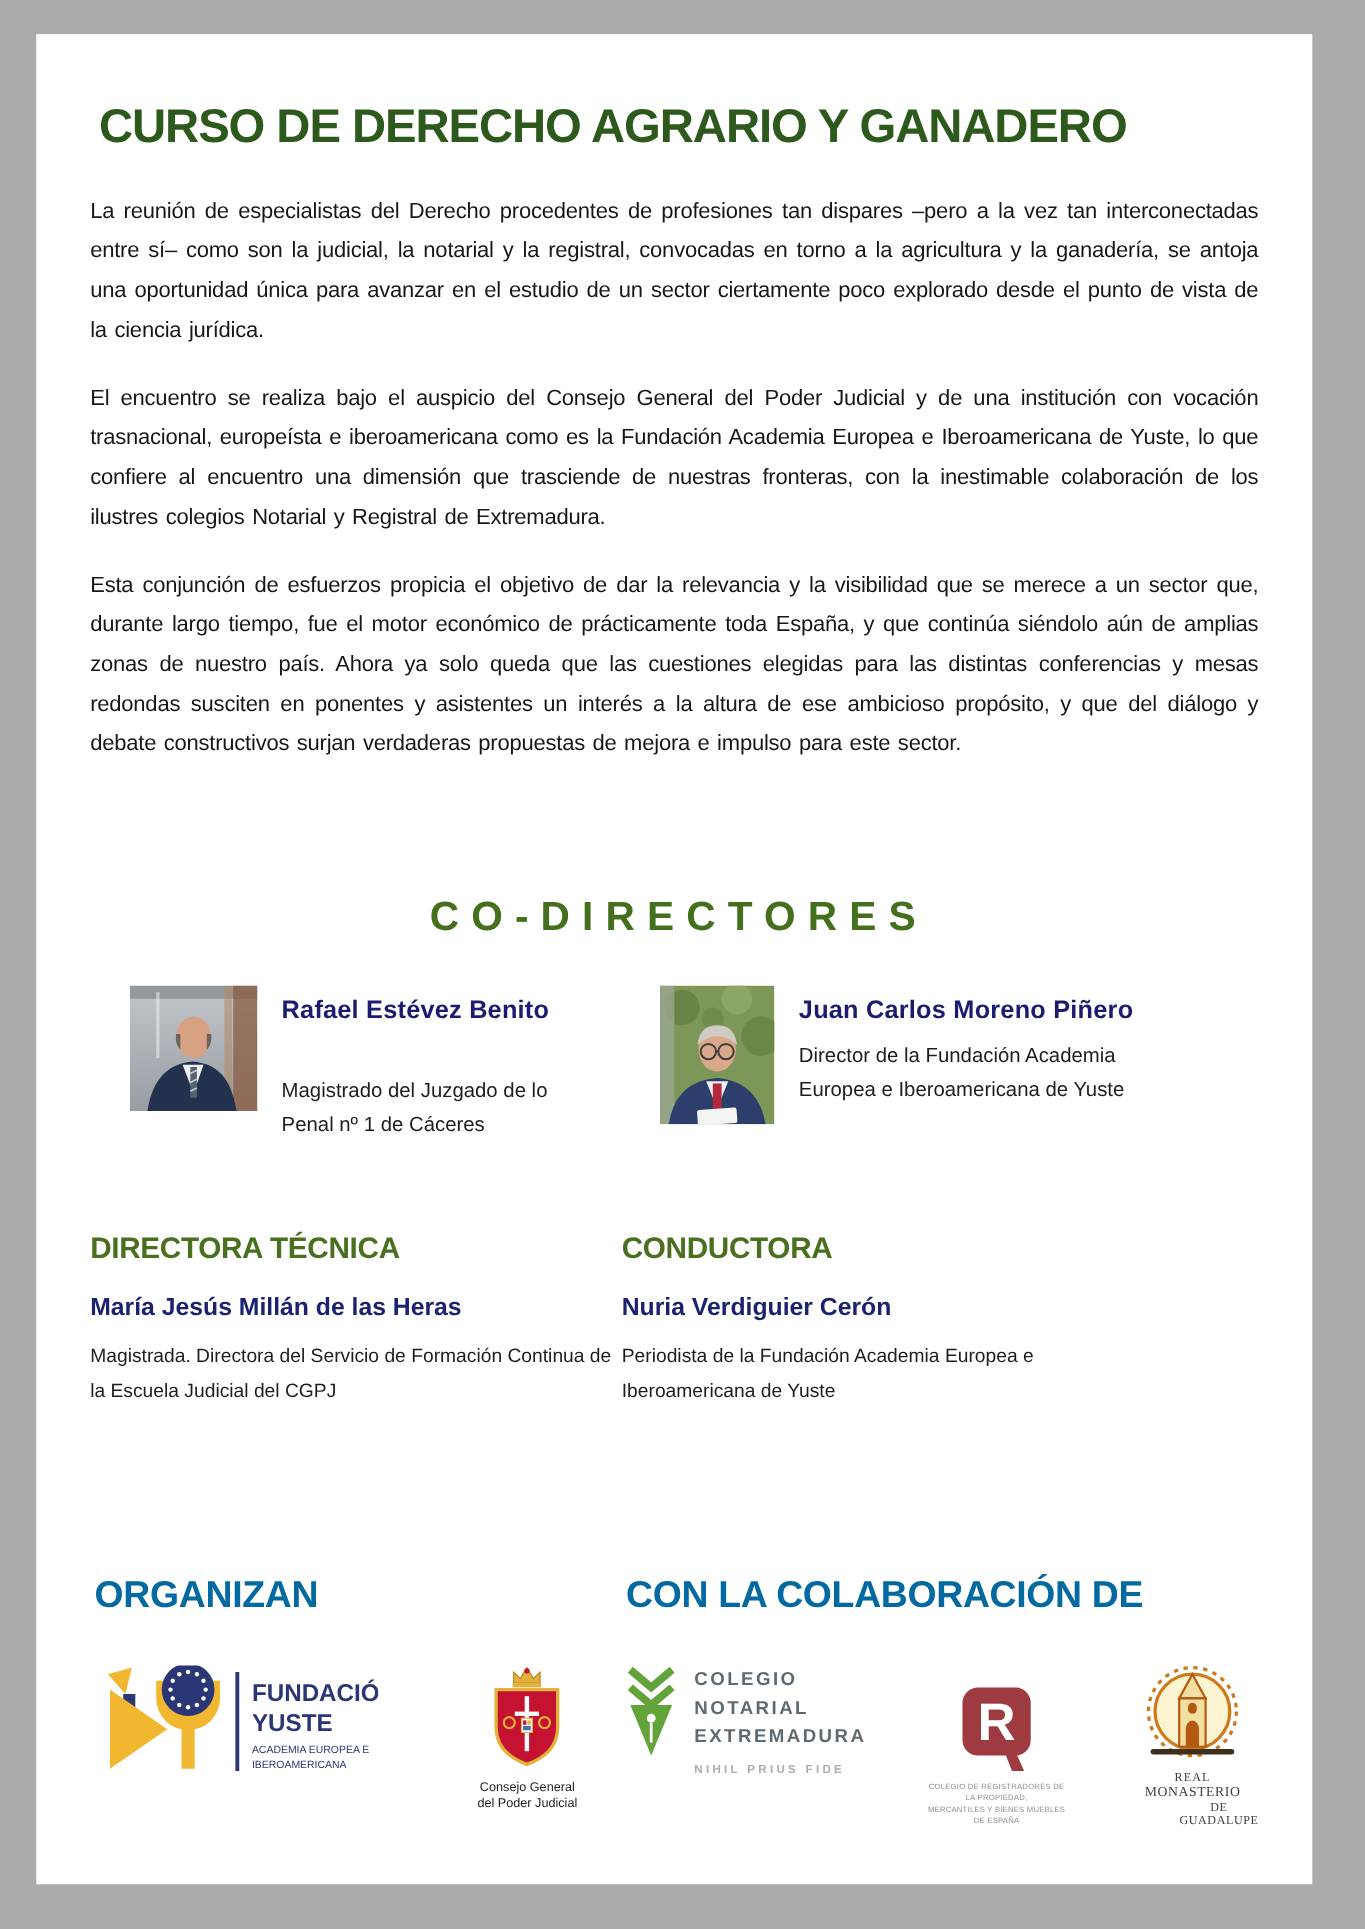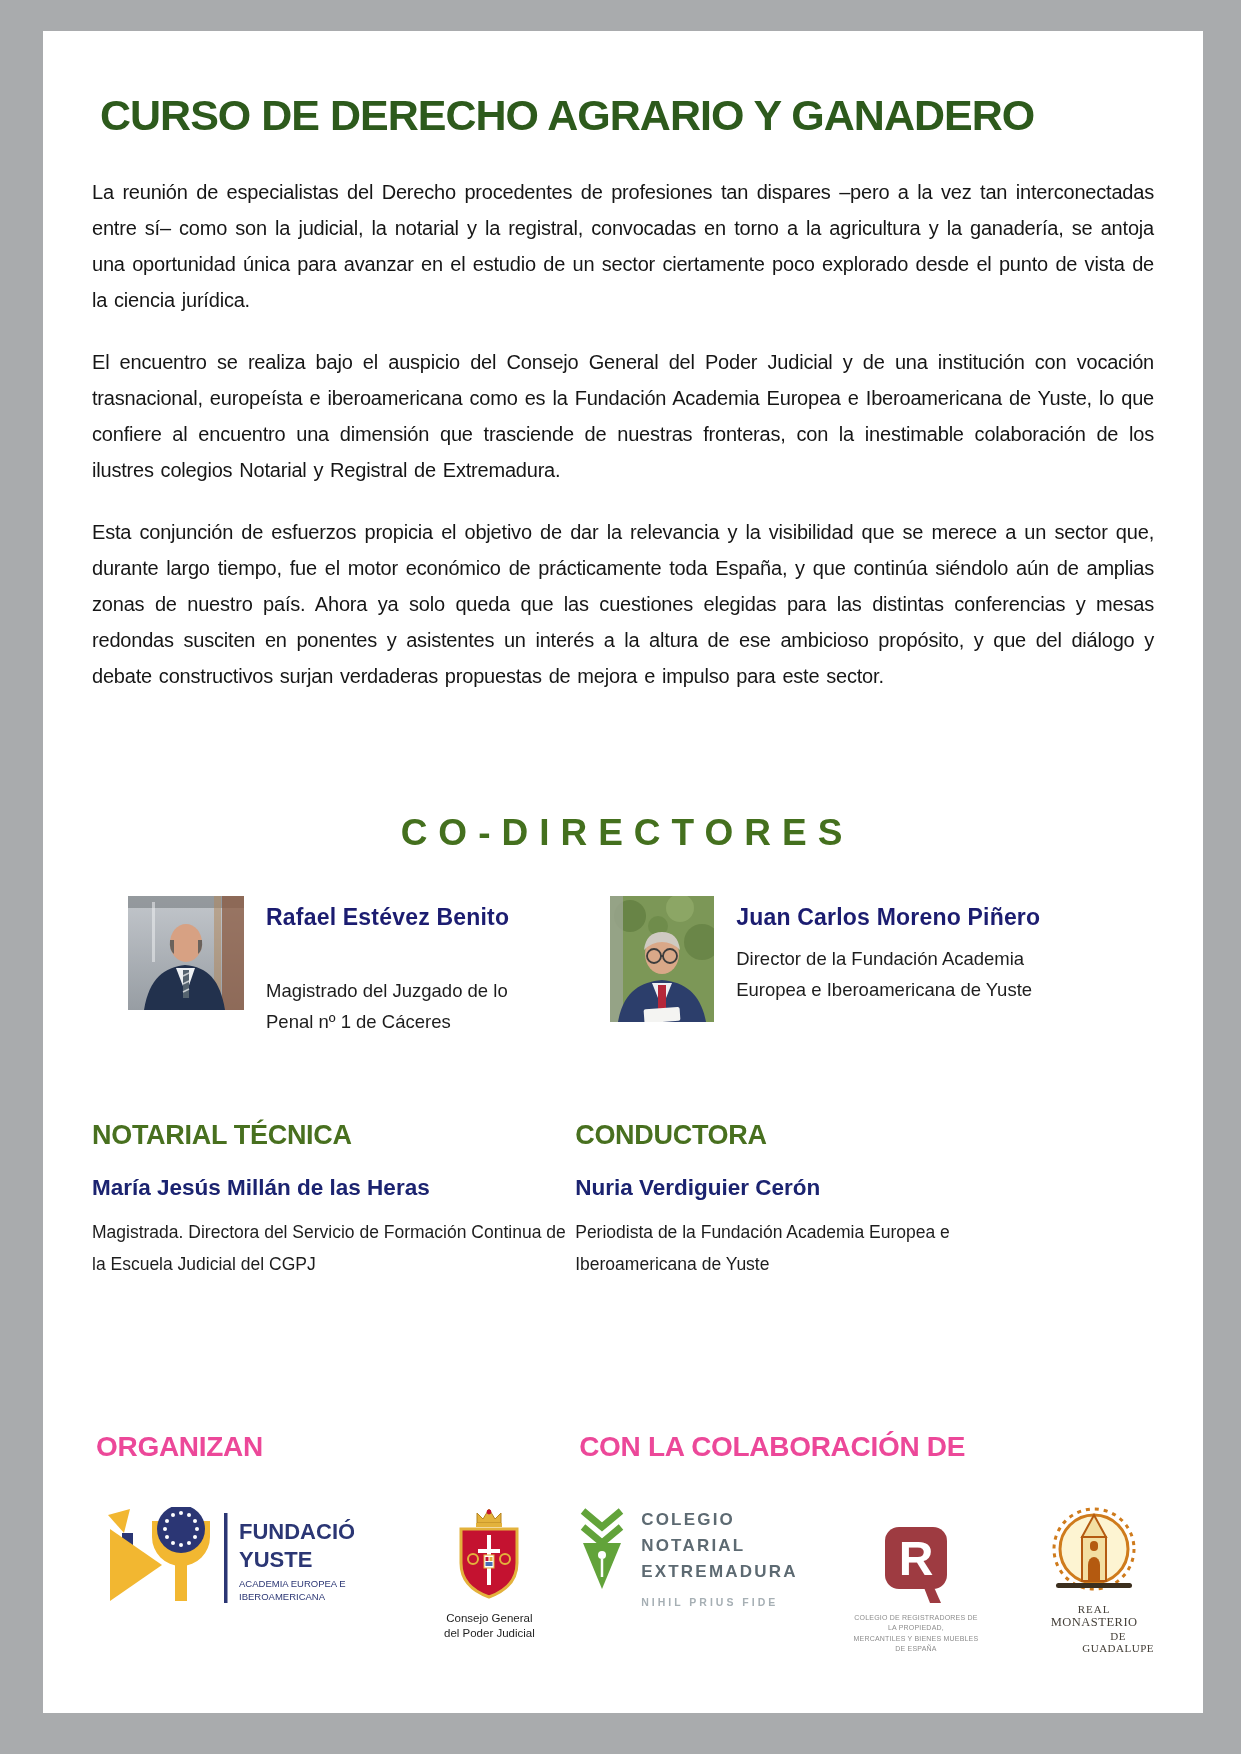--- a/index.html
+++ b/index.html
@@ -4,21 +4,21 @@
 <style>
   html,body{margin:0;padding:0;}
   body{
     width:1241px;height:1754px;
     background:#a9abad;
     font-family:"Liberation Sans", sans-serif;
     position:relative;
     -webkit-font-smoothing:antialiased;
   }
   .page{
-    position:absolute;left:43px;top:31px;
+    position:absolute;left:33px;top:31px;
     width:1160px;height:1682px;
     background:#ffffff;
     overflow:hidden;
   }
   .content{padding:0 49px;}
   .doc-title{
     margin:60px 0 0 8px;
     font-size:43px;
     font-weight:bold;
     letter-spacing:-1px;
@@ -69,21 +69,21 @@
   .director-role{
     font-size:17.5px;color:#1d1d1d;line-height:1.85;
   }
   .director-role.r1{max-width:480px;}
   .director-role.r2{max-width:420px;}
   .footer-row{display:flex;margin-top:150px;}
   .footer-col.left{width:45.5%;flex:none;}
   .footer-col.right{flex:1;}
   .footer-heading{
     margin:0 0 44px 4px;
-    font-size:28px;font-weight:bold;color:#ec4899;
+    font-size:34px;font-weight:bold;color:#0369a1;
     letter-spacing:-0.3px;font-stretch:condensed;
   }
   .logo-row{display:flex;align-items:flex-start;}
   .logo-row.org{gap:90px;}
   .logo-row.collab{gap:52px;margin-left:4px;}
   .logo-block{display:flex;flex-direction:column;align-items:center;}
   .cgpj-caption{
     margin-top:6px;font-size:11.5px;color:#1f1f1f;text-align:center;line-height:1.35;
     font-stretch:condensed;
   }
@@ -172,21 +172,21 @@
         <div>
           <div class="person-name">Juan Carlos Moreno Piñero</div>
           <div class="person-role r2">Director de la Fundación Academia Europea e Iberoamericana de Yuste</div>
         </div>
       </div>
 
     </div>
 
     <div class="directors-row">
       <div class="director-col left">
-        <h3 class="director-heading">NOTARIAL TÉCNICA</h3>
+        <h3 class="director-heading">DIRECTORA TÉCNICA</h3>
         <div class="director-name">María Jesús Millán de las Heras</div>
         <div class="director-role r1">Magistrada. Directora del Servicio de Formación Continua de la Escuela Judicial del CGPJ</div>
       </div>
       <div class="director-col">
         <h3 class="director-heading">CONDUCTORA</h3>
         <div class="director-name">Nuria Verdiguier Cerón</div>
         <div class="director-role r2">Periodista de la Fundación Academia Europea e Iberoamericana de Yuste</div>
       </div>
     </div>
 

